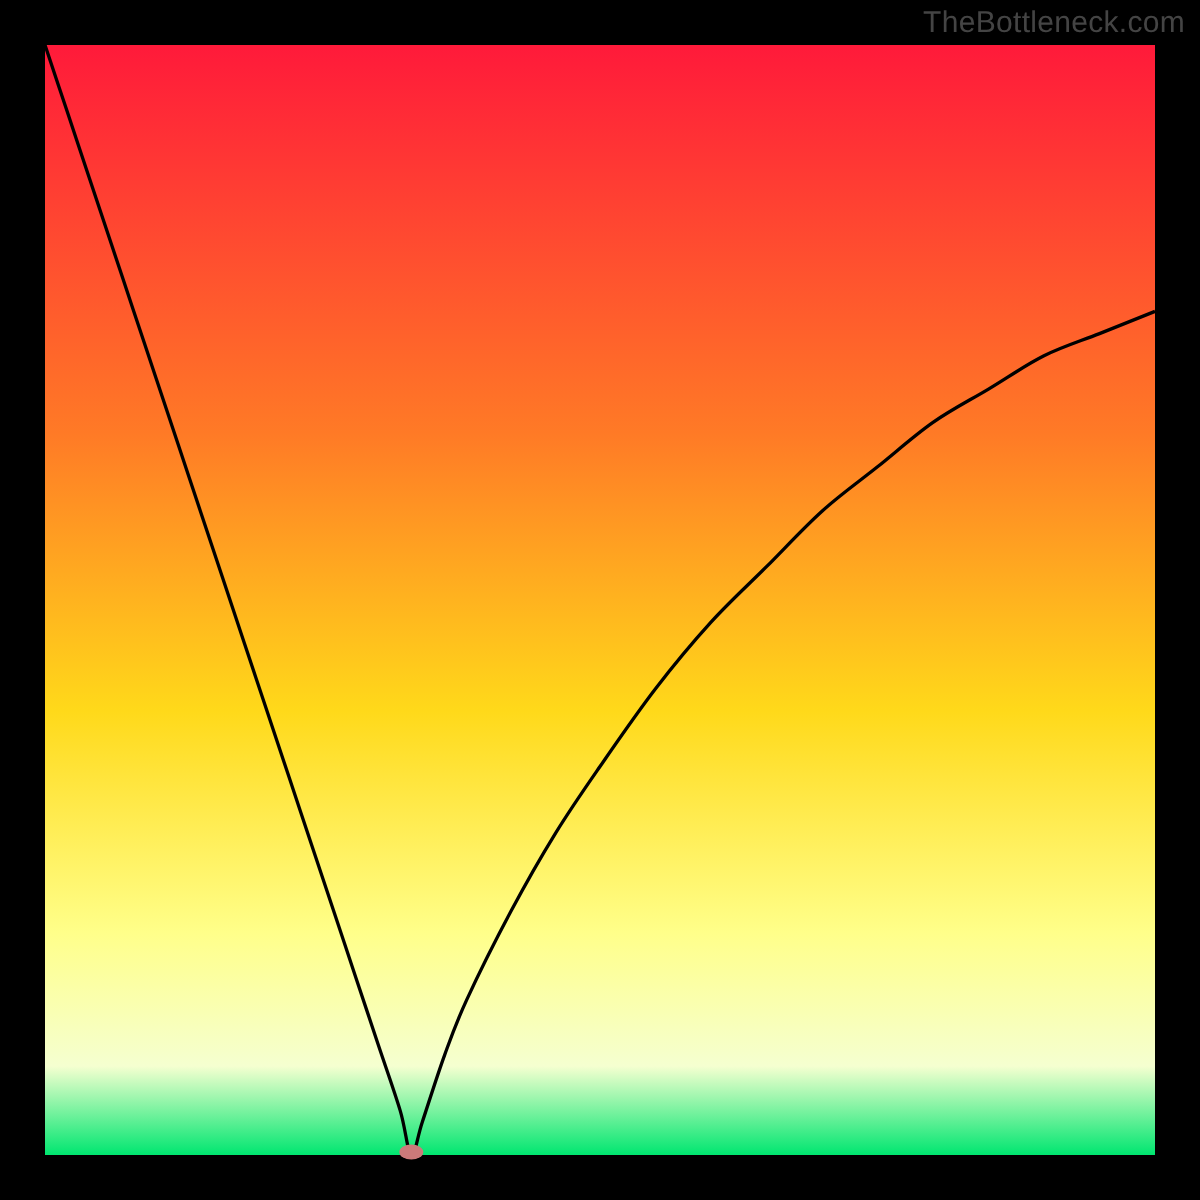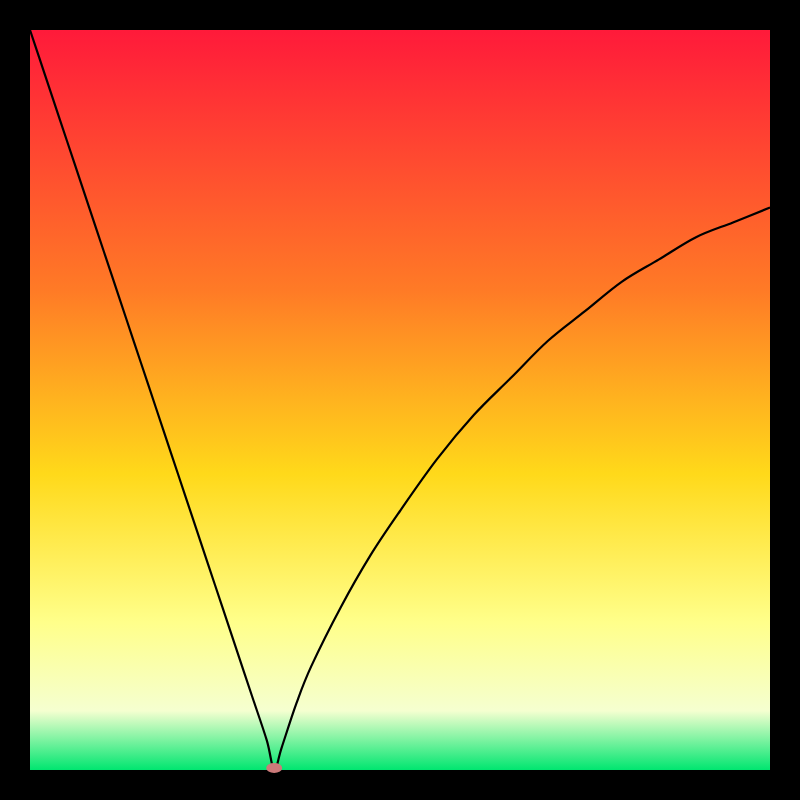--- a/index.html
+++ b/index.html
@@ -28,20 +28,21 @@
     z-index: 10;
   }
   svg {
     display: block;
   }
 </style>
 </head>
 <body>
 
 <div class="frame">
+  <div class="watermark">TheBottleneck.com</div>
 
   <svg id="chart-svg" width="800" height="800" viewBox="0 0 800 800">
     <defs>
       <linearGradient id="bg-grad" x1="0" y1="0" x2="0" y2="1">
         <stop id="g0" offset="0%" stop-color="#ff1a3a"></stop>
         <stop id="g1" offset="35%" stop-color="#ff7a26"></stop>
         <stop id="g2" offset="60%" stop-color="#ffd91a"></stop>
         <stop id="g3" offset="80%" stop-color="#ffff8a"></stop>
         <stop id="g4" offset="92%" stop-color="#f5ffd0"></stop>
         <stop id="g5" offset="100%" stop-color="#00e670"></stop>

